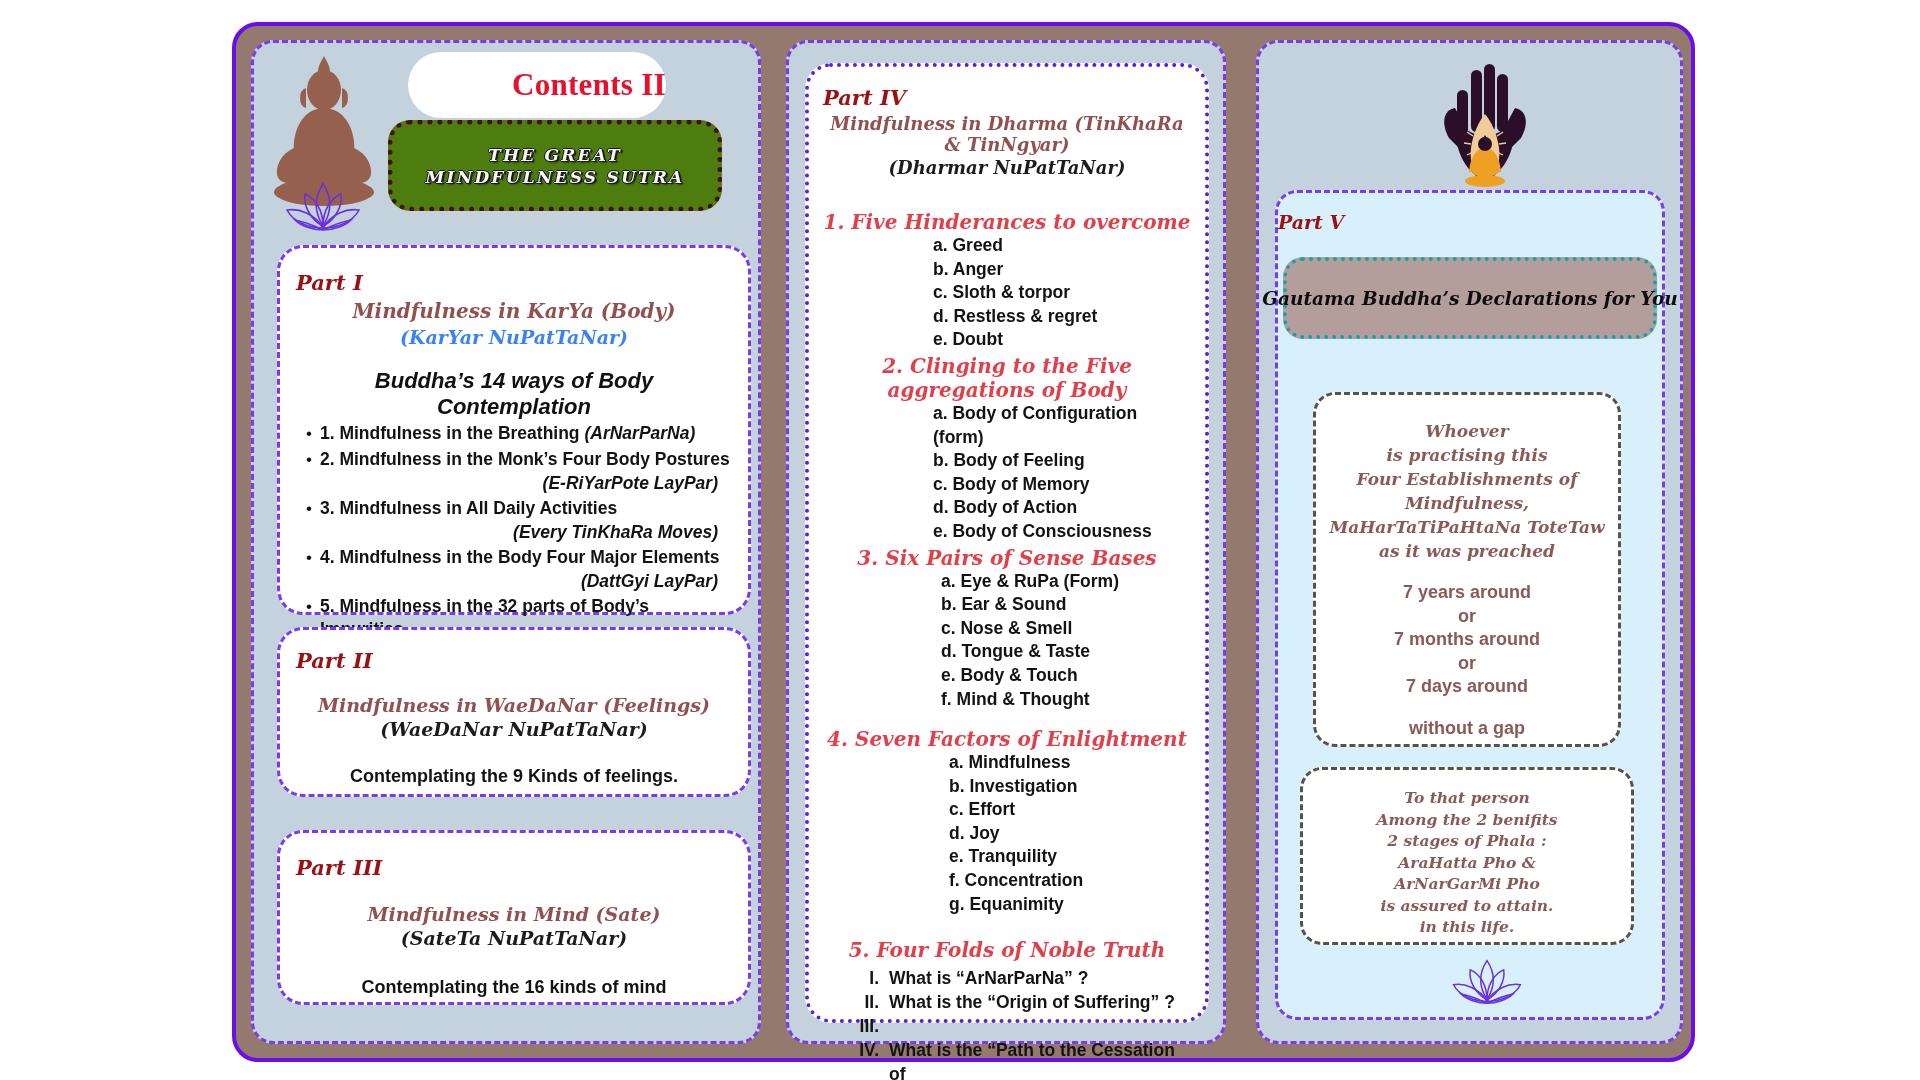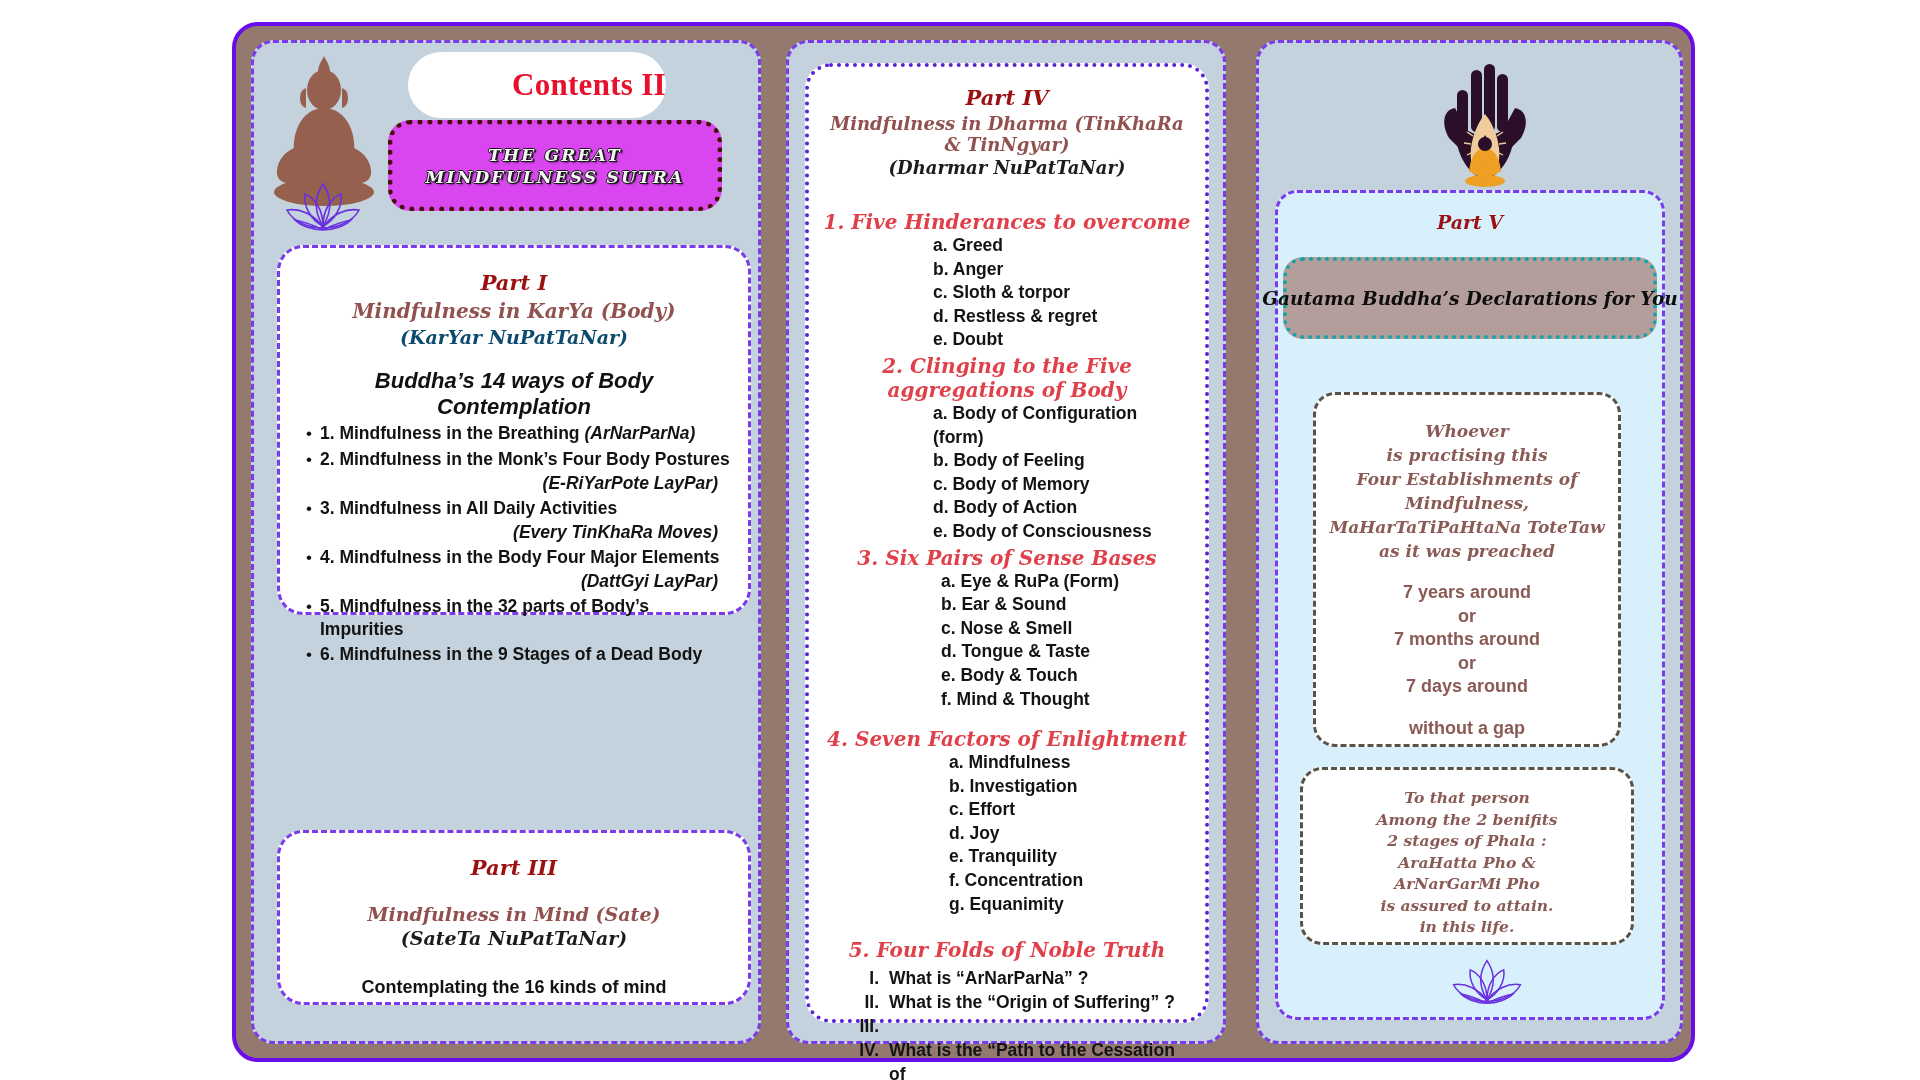--- a/index.html
+++ b/index.html
@@ -63,21 +63,21 @@
     font-size: 31px;
     color: #e8112d;
     letter-spacing: .3px;
   }
 
   
   #sutra-banner {
     position: absolute;
     left: 388px; top: 120px;
     width: 334px; height: 91px;
-    background: #d946ef;
+    background: #4d7c0f;
     border: 5px dotted #4a0d0d;
     border-radius: 22px;
     display: flex; flex-direction: column;
     align-items: center; justify-content: center;
     gap: 2px;
   }
   #sutra-banner .l {
     font-family: "DejaVu Serif", serif;
     font-style: italic;
     font-weight: bold;
@@ -99,36 +99,36 @@
   #hand-figure   { position: absolute; left: 1435px; top: 62px; width: 100px; height: 125px; }
   #lotus-right   { position: absolute; left: 1448px; top: 955px; width: 78px; height: 52px; }
 
   
   .part-title {
     font-family: "DejaVu Serif", serif;
     font-style: italic;
     font-weight: bold;
     font-size: 21px;
     color: #9b1010;
-    text-align: center;
+    text-align: left;
   }
   .part-sub1 {
     font-family: "DejaVu Serif", serif;
     font-style: italic;
     font-weight: bold;
     font-size: 20px;
     color: #91514f;
     text-align: center;
   }
   .part-sub2 {
     font-family: "DejaVu Serif", serif;
     font-style: italic;
     font-weight: bold;
     font-size: 19px;
-    color: #0c4a6e;
+    color: #3b82f6;
     text-align: center;
   }
   .part-sub2-dark {
     font-family: "DejaVu Serif", serif;
     font-style: italic;
     font-weight: bold;
     font-size: 19px;
     color: #1c1c1c;
     text-align: center;
   }
@@ -363,20 +363,28 @@
             </div>
             <div class="bullet-row">
               <span class="dot">•</span>
               <span class="txt body-bold">6. Mindfulness in the 9 Stages of a Dead Body</span>
             </div>
           </div>
       </div>
     </div>
   </div>
 
+  <div id="card-p2" class="card">
+    <div style="padding:18px 16px 0 16px">
+      <div class="part-title">Part II</div>
+      <div class="part-sub1" style="margin-top:21px;font-size:19px">Mindfulness in WaeDaNar (Feelings)</div>
+      <div class="part-sub2-dark" style="margin-top:2px">(WaeDaNar NuPatTaNar)</div>
+      <div class="centered-note" style="margin-top:26px">Contemplating the 9 Kinds of feelings.</div>
+    </div>
+  </div>
 
   <div id="card-p3" class="card">
     <div style="padding:22px 16px 0 16px">
       <div class="part-title">Part III</div>
       <div class="part-sub1" style="margin-top:23px;font-size:19px">Mindfulness in Mind (Sate)</div>
       <div class="part-sub2-dark" style="margin-top:2px">(SateTa NuPatTaNar)</div>
       <div class="centered-note" style="margin-top:28px">Contemplating the 16 kinds of mind</div>
     </div>
   </div>
 

